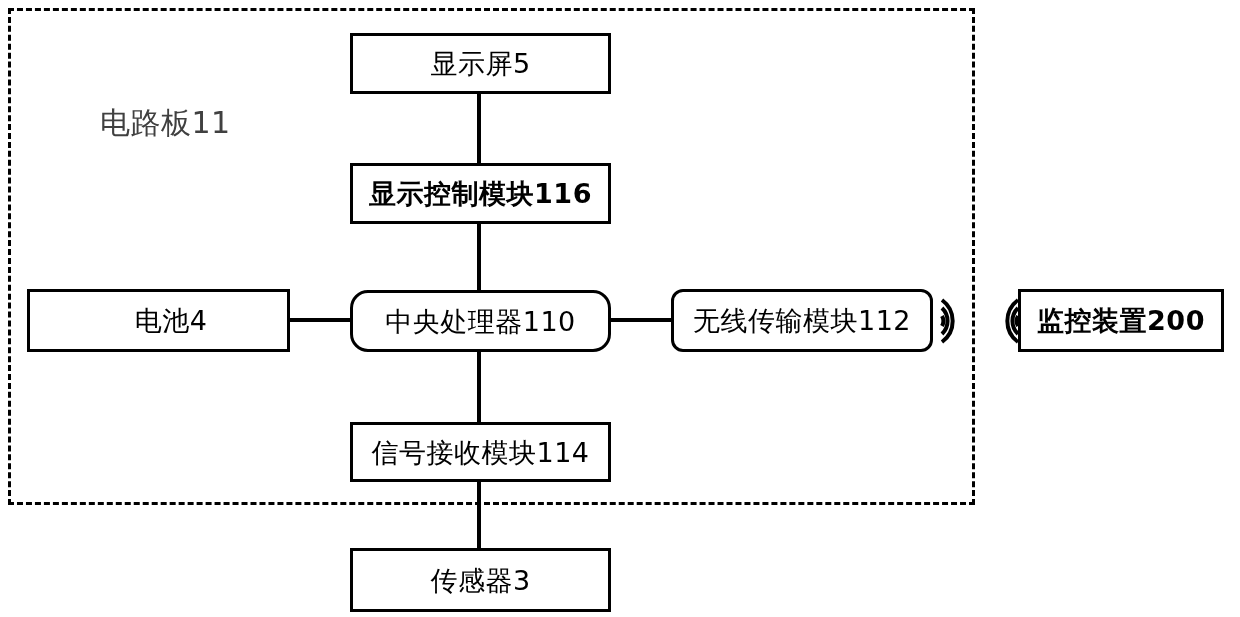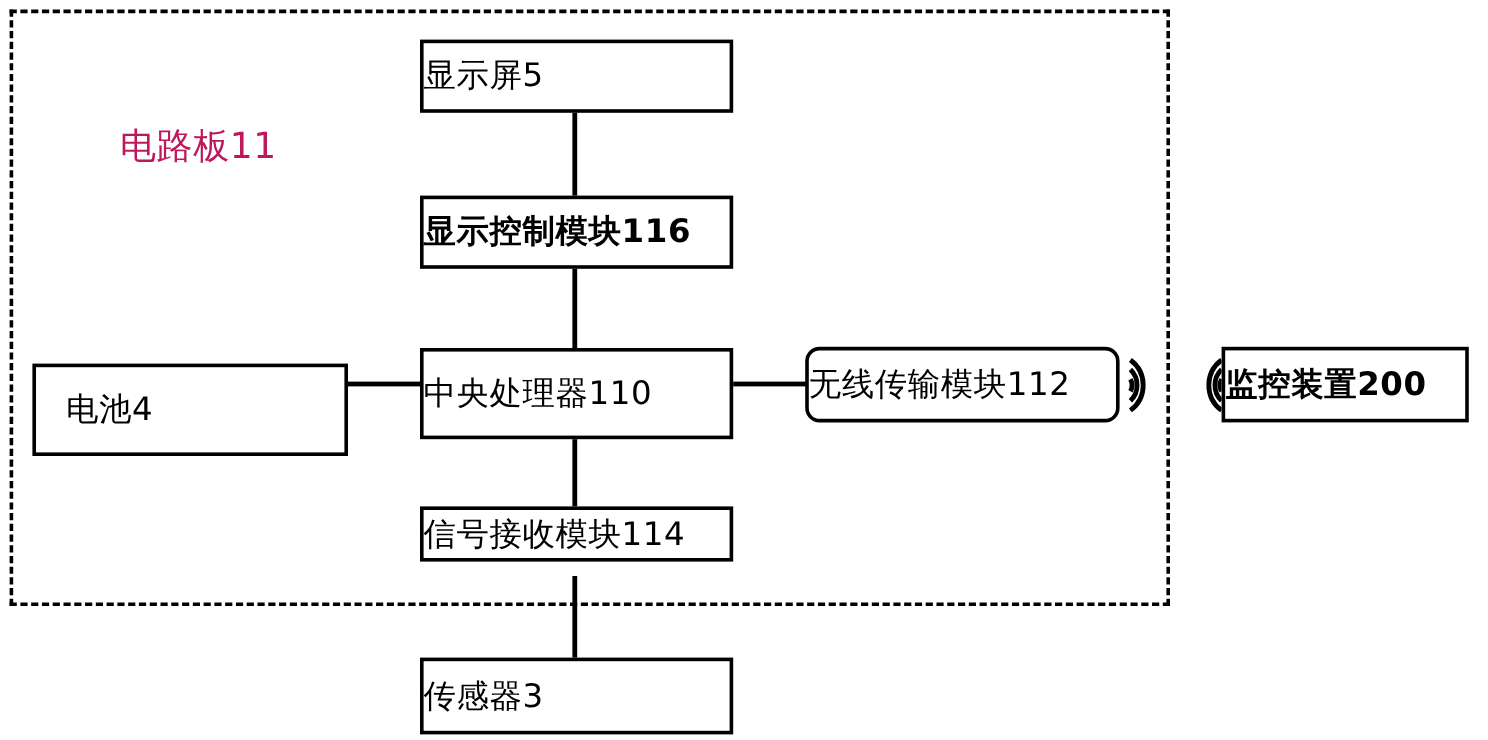--- a/index.html
+++ b/index.html
@@ -23,33 +23,33 @@
     position: absolute;
     box-sizing: border-box;
     border: 3px dashed #000000;
     background: transparent;
     pointer-events: none;
   }
   .board-label {
     position: absolute;
     font-size: 30px;
     line-height: 1;
-    color: #be185d;
+    color: #404040;
     white-space: nowrap;
     letter-spacing: 0.5px;
   }
   
   .block {
     position: absolute;
     box-sizing: border-box;
     border: 3px solid #000000;
     background: #ffffff;
     display: flex;
     align-items: center;
-    justify-content: flex-start;
+    justify-content: center;
     z-index: 3;
   }
   .block-label {
     font-size: 27px;
     line-height: 1;
     color: #000000;
     white-space: nowrap;
     letter-spacing: 0.5px;
   }
   
@@ -87,33 +87,33 @@
   <div class="connector" style="left:477px; top:480px; width:4px; height:71px;"></div>
 
   <div class="block" style="left:350px; top:33px; width:261px; height:61px;">
     <span class="block-label">显示屏5</span>
   </div>
 
   <div class="block" style="left:350px; top:163px; width:261px; height:61px;font-weight:bold;">
     <span class="block-label">显示控制模块116</span>
   </div>
 
-  <div class="block" style="left:350px; top:290px; width:261px; height:76px;">
+  <div class="block" style="left:350px; top:290px; width:261px; height:62px;border-radius:18px;">
     <span class="block-label">中央处理器110</span>
   </div>
 
-  <div class="block" style="left:350px; top:422px; width:261px; height:46px;">
+  <div class="block" style="left:350px; top:422px; width:261px; height:60px;">
     <span class="block-label">信号接收模块114</span>
   </div>
 
   <div class="block" style="left:350px; top:548px; width:261px; height:64px;">
     <span class="block-label">传感器3</span>
   </div>
 
-  <div class="block" style="left:27px; top:303px; width:263px; height:77px;padding-left:25px;">
+  <div class="block" style="left:27px; top:289px; width:263px; height:63px;padding-left:25px;">
     <span class="block-label">电池4</span>
   </div>
 
   <div class="block" style="left:671px; top:289px; width:262px; height:63px;border-radius:12px;">
     <span class="block-label">无线传输模块112</span>
   </div>
 
   <div class="block" style="left:1018px; top:289px; width:206px; height:63px;font-weight:bold;">
     <span class="block-label">监控装置200</span>
   </div>

